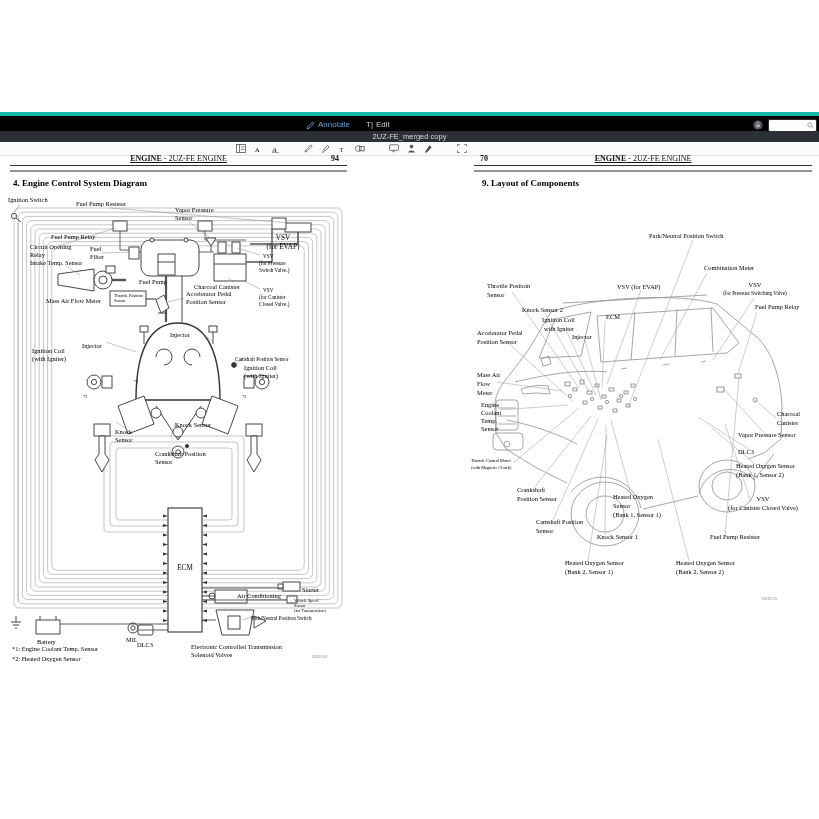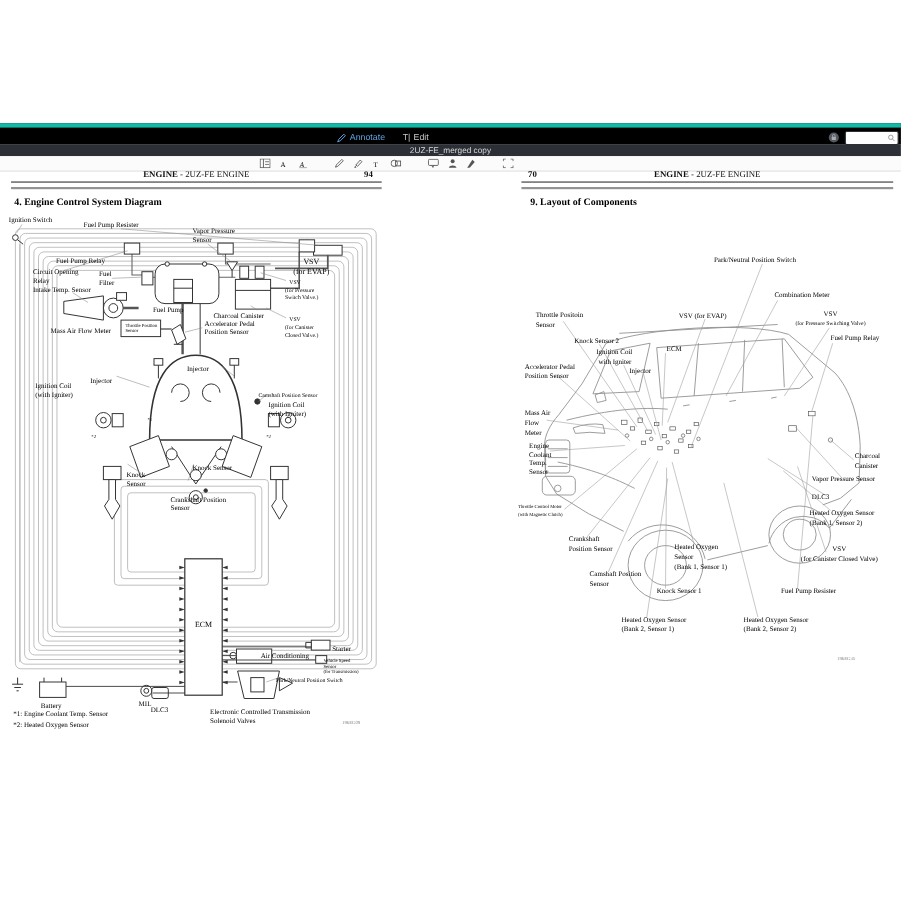--- a/index.html
+++ b/index.html
@@ -27,21 +27,21 @@
   #annotbar{position:absolute;left:0;top:142px;width:819px;height:14px;background:#fbfbfb;
             border-bottom:1px solid #e2e2e2;box-sizing:border-box;}
   #annotbar .icons{position:absolute;left:236px;top:0;height:13px;display:flex;align-items:center;gap:8px;}
   #annotbar .sp{width:8px;}
   #annotbar svg{display:block;}
 
   
   .pg-header{position:absolute;top:154px;height:11px;font-size:8px;font-family:"Liberation Serif",serif;color:#111;}
   #hdr59{left:10px;width:337px;}
   #hdr60{left:474px;width:338px;}
-  .pg-header .title{position:absolute;left:0;right:0;text-align:center;}
+  .pg-header .title{position:absolute;left:0;right:0;text-align:center;text-decoration:underline;}
   .pg-header .pnum{position:absolute;font-weight:bold;}
   #hdr59 .pnum{right:8px;}
   #hdr60 .pnum{left:6px;}
   .rule{position:absolute;height:4px;border-top:1px solid #333;border-bottom:2px solid #939393;box-sizing:content-box;}
   #rule59{left:10px;top:165px;width:337px;}
   #rule60{left:474px;top:165px;width:338px;}
   .section-title{position:absolute;font-family:"Liberation Serif",serif;font-weight:bold;font-size:9px;color:#000;}
   #sec59{left:13px;top:178px;}
   #sec60{left:482px;top:178px;}
 

